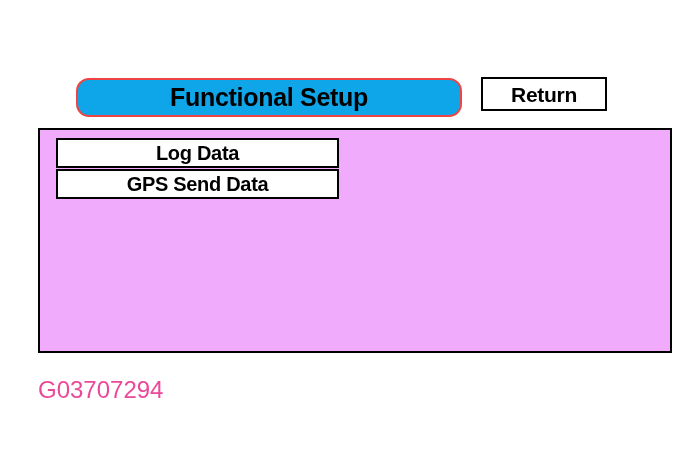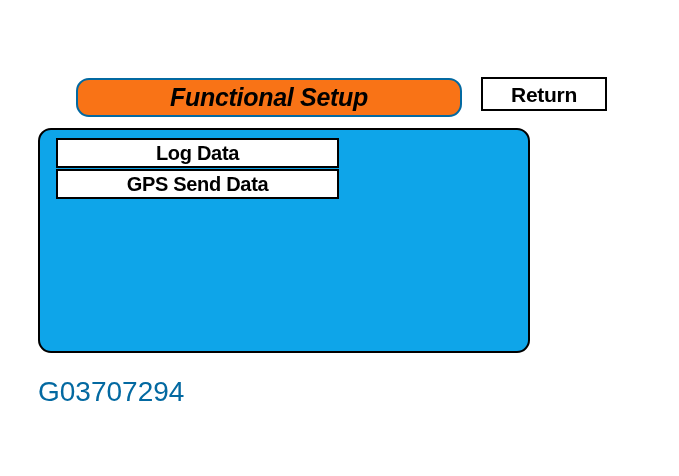--- a/index.html
+++ b/index.html
@@ -33,28 +33,27 @@
     line-height: 1;
   }
 
   
   #title-box {
     position: absolute;
     left: 76px;
     top: 78px;
     width: 386px;
     height: 39px;
-    border: 2px solid #0369a1;
+    border: 2px solid #ef4444;
     border-radius: 13px;
-    background: #f97316;
+    background: #0ea5e9;
     box-sizing: border-box;
     display: flex;
     align-items: center;
     justify-content: center;
-    font-style: italic;
   }
   #title-box .lbl { font-size: 25px; }
 
   #return-button {
     position: absolute;
     left: 481px;
     top: 77px;
     width: 126px;
     height: 34px;
     border: 2px solid #000000;
@@ -64,25 +63,25 @@
     align-items: center;
     justify-content: center;
   }
   #return-button .lbl { font-size: 21px; }
 
   
   #main-panel {
     position: absolute;
     left: 38px;
     top: 128px;
-    width: 492px;
+    width: 634px;
     height: 225px;
     border: 2px solid #000000;
-    border-radius: 13px;
-    background: #0ea5e9;
+    border-radius: 0;
+    background: #f0abfc;
     box-sizing: border-box;
   }
 
   
   .menu-button {
     position: absolute;
     border: 2px solid #000000;
     background: #ffffff;
     box-sizing: border-box;
     display: flex;
@@ -96,22 +95,22 @@
   .col-right { left: 303px; width: 283px; }
 
   .row-1 { top: 8px;  }
   .row-2 { top: 39px; }
 
   
   #figure-caption {
     position: absolute;
     left: 38px;
     top: 376px;
-    color: #0369a1;
-    font-size: 28px;
+    color: #ec4899;
+    font-size: 24px;
     font-weight: normal;
     letter-spacing: 0px;
     white-space: nowrap;
   }
 </style>
 </head>
 <body>
 
 <div id="screen">
 

